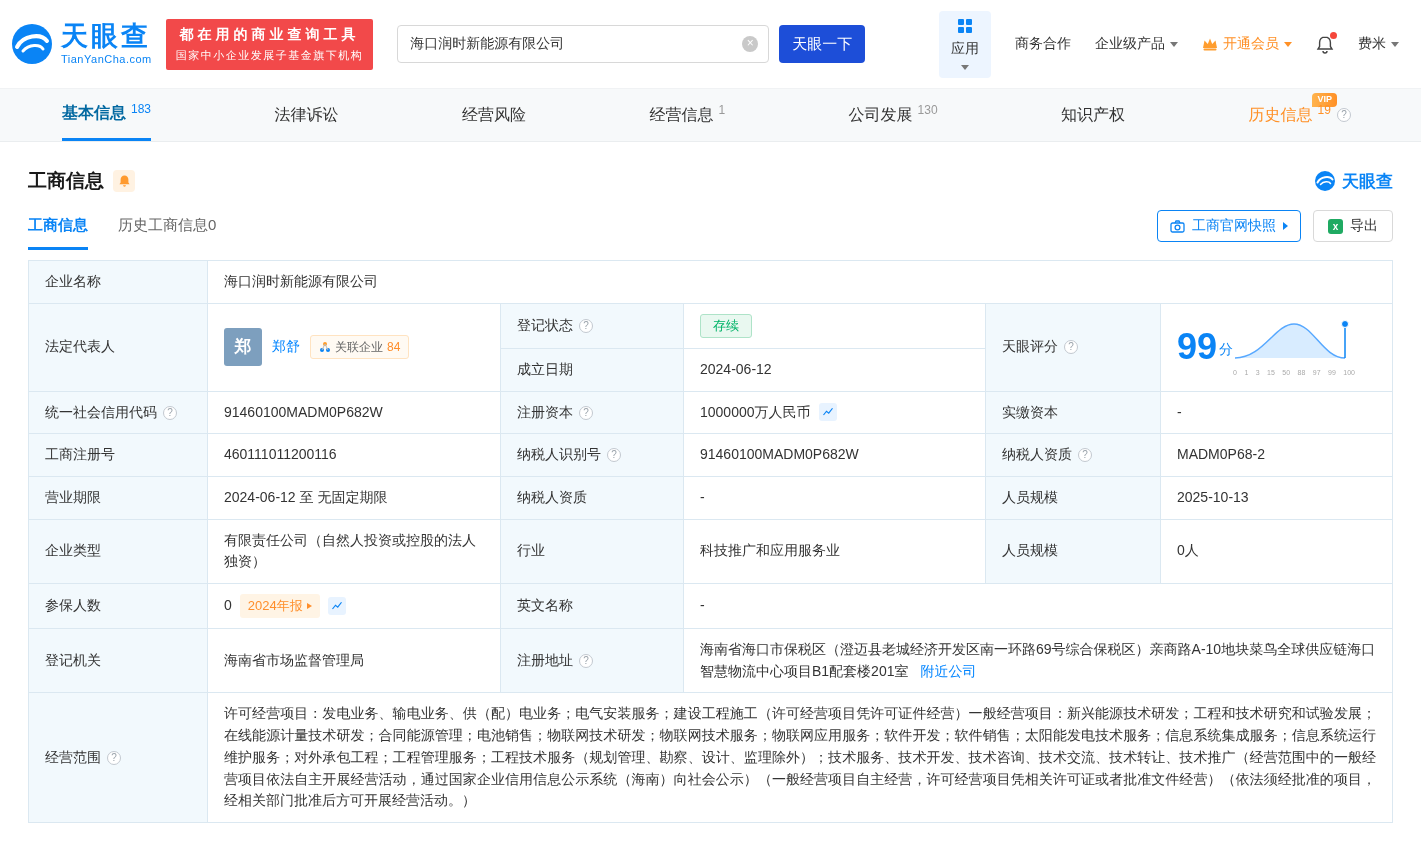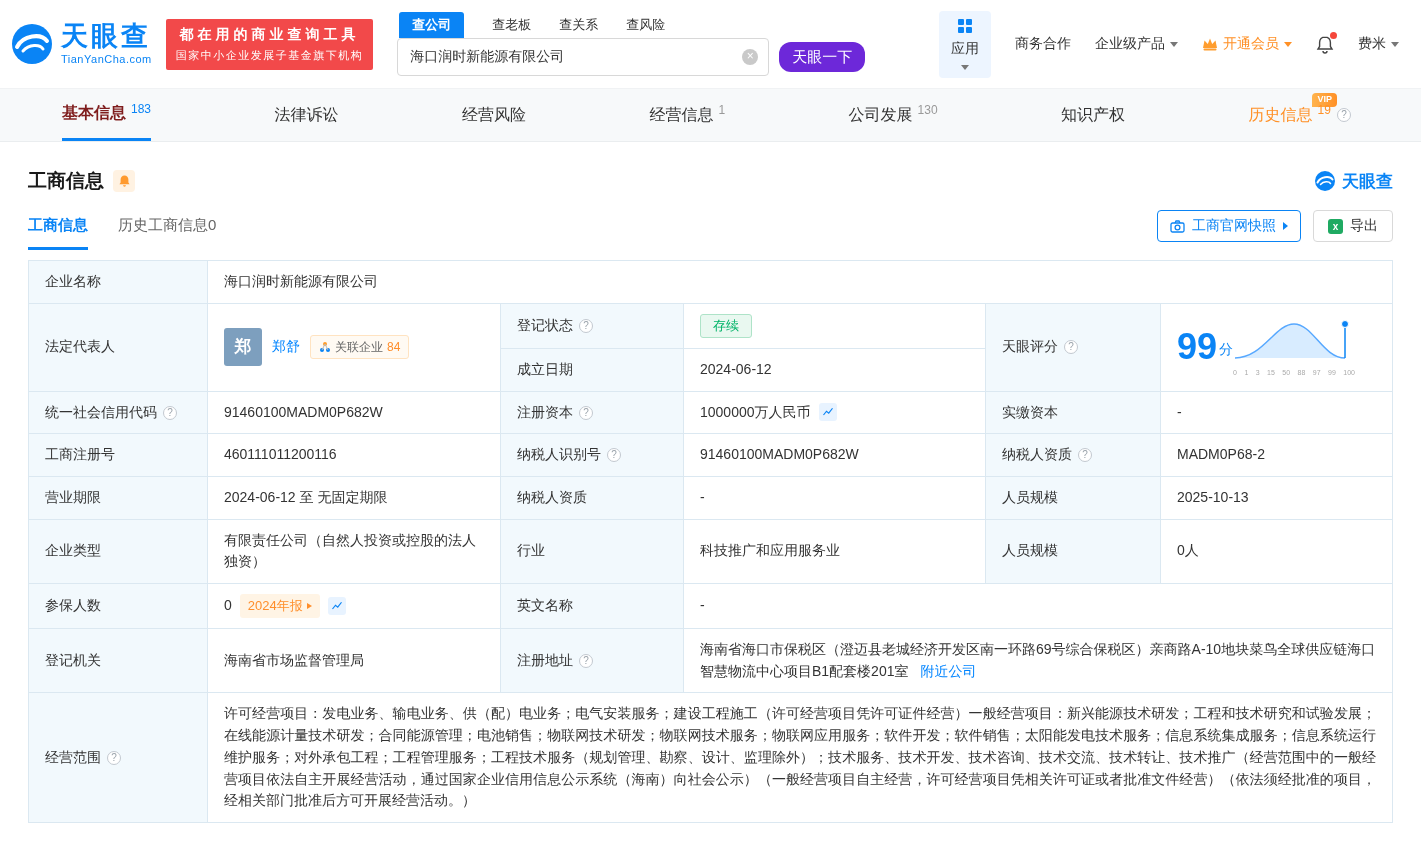--- a/index.html
+++ b/index.html
@@ -18,39 +18,39 @@
 .slogan2{font-size:11px;letter-spacing:1.5px;margin-top:4px;}
 .search-area{margin-left:24px;}
 .search-tabs{display:flex;align-items:flex-end;gap:28px;padding-left:2px;}
 .stab{font-size:13px;color:#333;padding:4px 0;cursor:pointer;}
 .stab.active{background:#0a84f5;color:#fff;padding:4px 13px;border-radius:3px 3px 0 0;font-weight:bold;}
 .search-row{display:flex;align-items:center;}
 .search-box{position:relative;width:372px;height:38px;border:1px solid #d8d8d8;border-radius:4px;display:flex;align-items:center;background:#fff;}
 .search-box input{border:none;outline:none;flex:1;font-size:14px;padding:0 36px 0 12px;color:#333;background:transparent;font-family:inherit;}
 .clear{position:absolute;right:10px;width:16px;height:16px;border-radius:50%;background:#c9c9c9;color:#fff;font-size:12px;line-height:15px;text-align:center;cursor:pointer;}
 .clear::before{content:"\00d7";}
-.search-btn{margin-left:10px;height:30px;width:86px;background:#6d28d9;color:#fff;border:none;border-radius:12px;font-size:15px;cursor:pointer;font-family:inherit;}
+.search-btn{margin-left:10px;height:38px;width:86px;background:#1d4ed8;color:#fff;border:none;border-radius:4px;font-size:15px;cursor:pointer;font-family:inherit;}
 .top-right{margin-left:auto;display:flex;align-items:center;gap:24px;}
 .apps-btn{display:flex;align-items:center;gap:7px;background:#edf5ff;border-radius:4px;padding:8px 12px;cursor:pointer;color:#333;font-size:14px;flex-direction:column;}
 .grid-icon{width:14px;height:14px;display:grid;grid-template-columns:1fr 1fr;gap:2px;}
 .grid-icon i{background:#0a84f5;border-radius:1px;}
 .caret{width:0;height:0;border-left:4px solid transparent;border-right:4px solid transparent;border-top:5px solid #777;display:inline-block;}
 .toplink{color:#333;font-size:14px;cursor:pointer;display:flex;align-items:center;gap:5px;}
 .viplink{color:#ff9026;font-size:14px;display:flex;align-items:center;gap:5px;cursor:pointer;}
 .viplink .caret{border-top-color:#ff9026;}
 .bell{position:relative;cursor:pointer;display:flex;}
 .bell .dot{position:absolute;top:-3px;right:-3px;width:7px;height:7px;border-radius:50%;background:#f5473b;}
 .user{display:flex;align-items:center;gap:5px;cursor:pointer;color:#333;}
 
 
 .navbar{height:54px;background:#f7f9fa;border-top:1px solid #f0f2f4;border-bottom:1px solid #eaedef;display:flex;align-items:stretch;justify-content:space-between;padding:0 70px 0 62px;}
 .ntab{display:flex;align-items:center;position:relative;cursor:pointer;font-size:16px;}
 .ntab-label{color:#333;}
 .ntab.active{border-bottom:3px solid #0a84f5;}
-.ntab.active .ntab-label{color:#7f1d1d;font-weight:bold;}
+.ntab.active .ntab-label{color:#0369a1;font-weight:bold;}
 .ntab-count{font-size:12px;color:#999;margin-left:5px;position:relative;top:-5px;}
 .ntab.active .ntab-count{color:#0a84f5;}
 .ntab.vip .ntab-label,.ntab.vip .ntab-count{color:#ff9026;}
 .vip-ribbon{position:absolute;top:4px;right:14px;background:linear-gradient(90deg,#ffb44e,#ff9026);color:#fff;font-size:9px;font-weight:bold;padding:1px 5px;border-radius:4px 4px 4px 0;line-height:1.3;}
 .q{display:inline-block;width:14px;height:14px;border-radius:50%;border:1px solid #c3c9d0;color:#9aa3ab;font-size:10px;line-height:12px;text-align:center;margin-left:6px;vertical-align:1px;cursor:pointer;background:#fff;}
 .q::before{content:"?";}
 
 
 .section-head{display:flex;align-items:center;justify-content:space-between;padding:26px 28px 0;}
 .sec-title-wrap{display:flex;align-items:center;gap:9px;}
@@ -105,26 +105,20 @@
       <div class="logo-en">TianYanCha.com</div>
     </div>
   </div>
 
   <div class="slogan">
     <div class="slogan1">都在用的商业查询工具</div>
     <div class="slogan2">国家中小企业发展子基金旗下机构</div>
   </div>
 
   <div class="search-area">
-    <div class="search-tabs">
-      <span class="stab active">查公司</span>
-      <span class="stab">查老板</span>
-      <span class="stab">查关系</span>
-      <span class="stab">查风险</span>
-    </div>
     <div class="search-row">
       <div class="search-box">
         <input type="text" value="海口润时新能源有限公司" style="">
         <span class="clear"></span>
       </div>
       <button class="search-btn">天眼一下</button>
     </div>
   </div>
 
   <div class="top-right">

